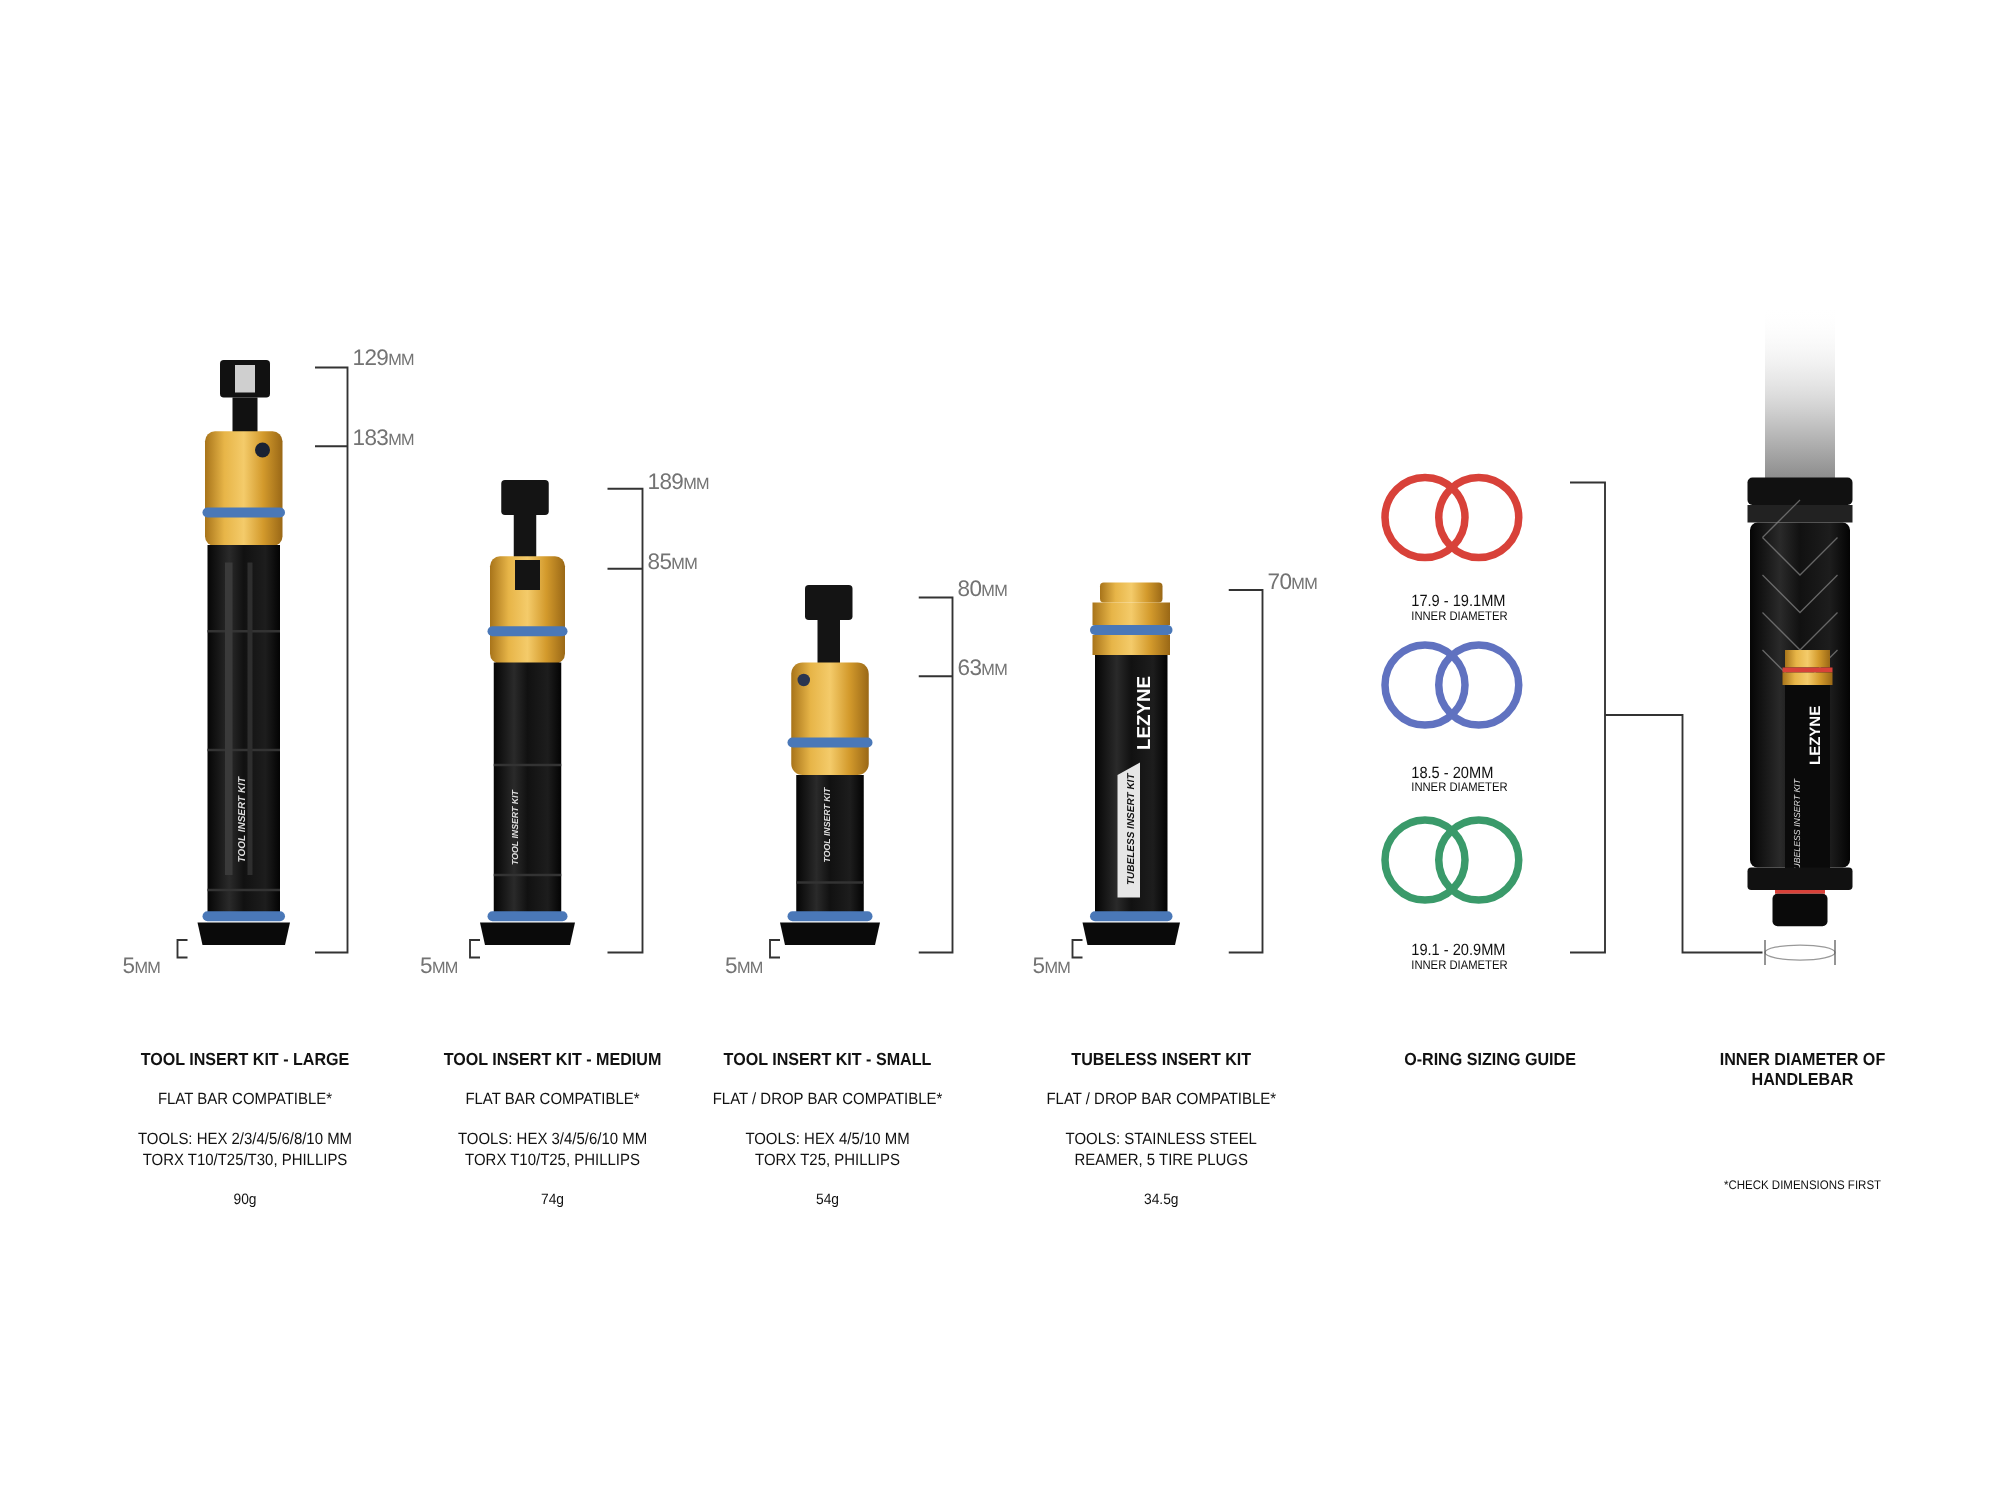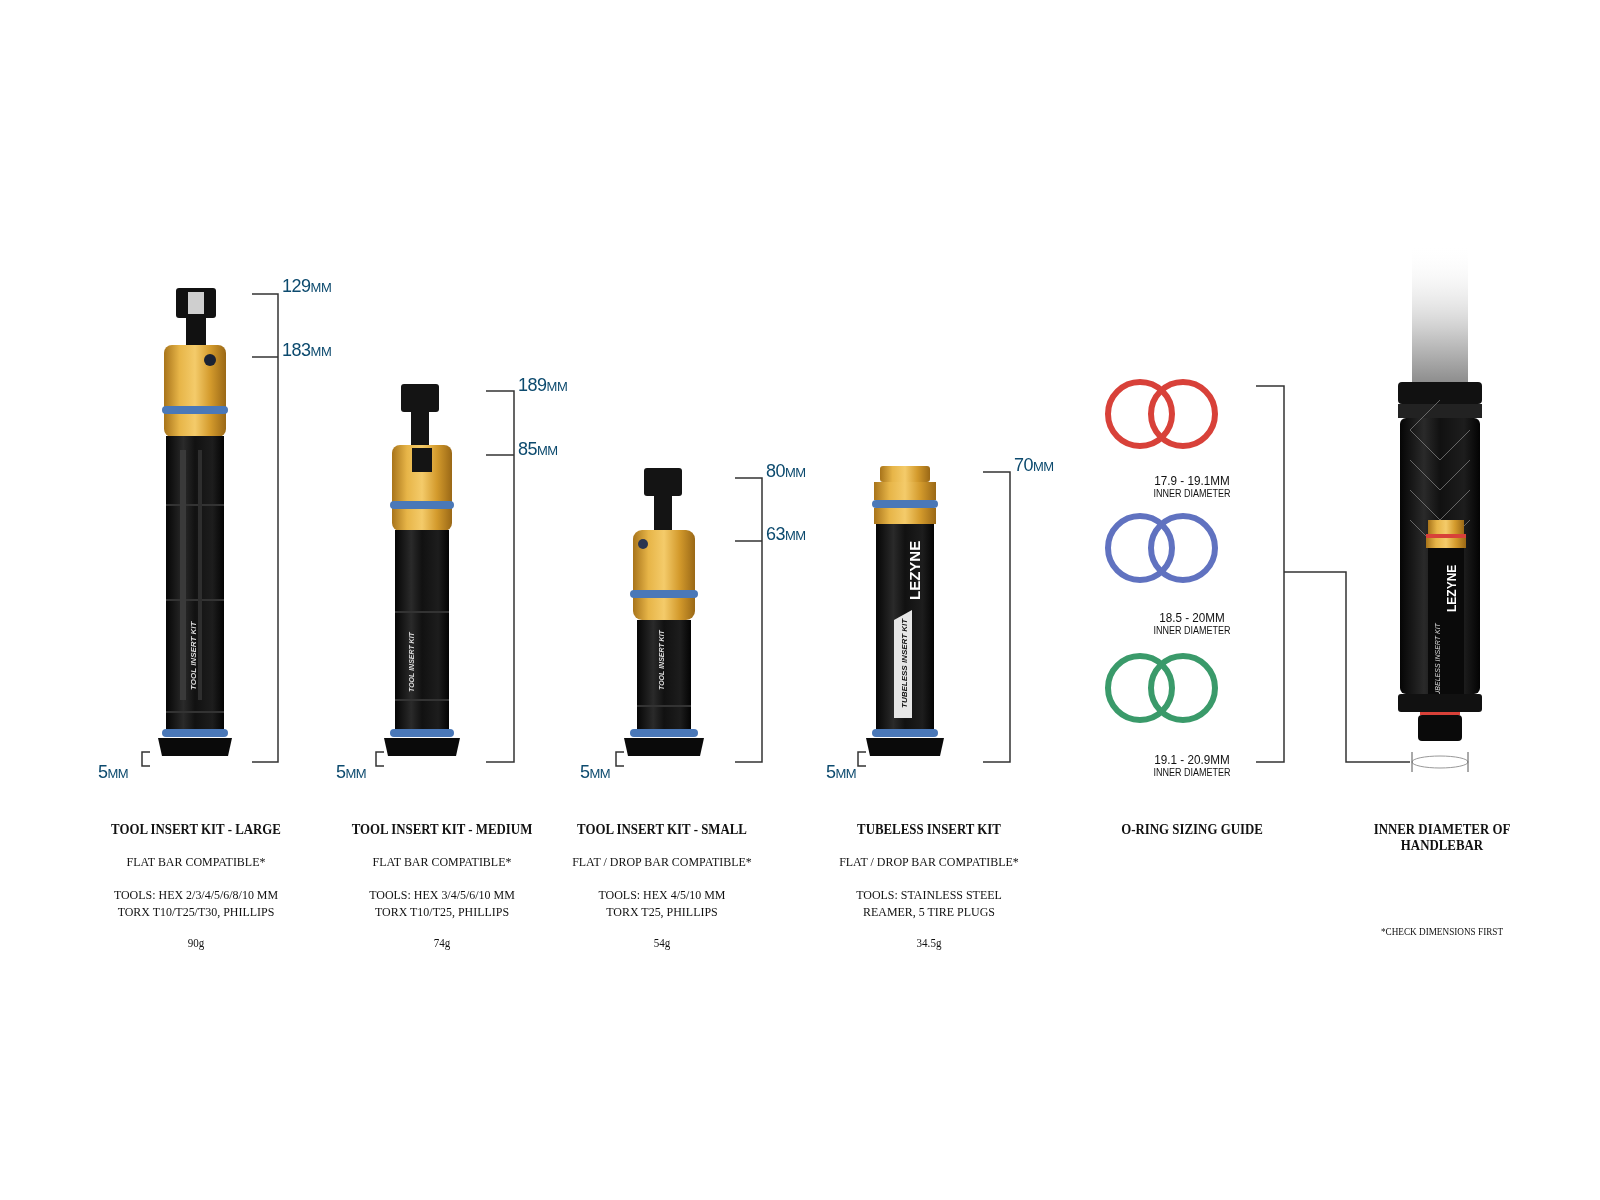--- a/index.html
+++ b/index.html
@@ -1,25 +1,25 @@
 <!DOCTYPE html>
 <html><head>
 <meta charset="utf-8">
 <style>
   html, body { margin:0; padding:0; background:#ffffff; }
   body { width:1600px; height:1200px; position:relative; overflow:hidden; font-family:"Liberation Sans", sans-serif; color:#111; }
   .abs { position:absolute; }
-  .dim { font-family:"Liberation Sans", sans-serif; font-size:18px; color:#0c4a6e; letter-spacing:-0.5px; white-space:nowrap; }
+  .dim { font-family:"Liberation Sans", sans-serif; font-size:18px; color:#737373; letter-spacing:-0.5px; white-space:nowrap; }
   .dim small { font-size:13px; }
-  .caption { position:absolute; text-align:center; font-family:Liberation Serif, serif; }
+  .caption { position:absolute; text-align:center; font-family:Liberation Sans, sans-serif;margin-top:17px; }
   .cap-title { font-weight:bold; font-size:14px; letter-spacing:0; transform:scaleX(0.92); }
   .cap-line { font-size:13px; margin-top:16px; transform:scaleX(0.92); }
   .cap-tools { font-size:13px; margin-top:16px; line-height:17px; transform:scaleX(0.92); }
   .cap-weight { font-size:12px; margin-top:16px; transform:scaleX(0.92); }
-  .ring-label { position:absolute; text-align:center; width:140px; }
+  .ring-label { position:absolute; text-align:left; width:140px; }
   .ring-label .v { font-size:13px; transform:scaleX(0.9); }
   .ring-label .s { font-size:10px; transform:scaleX(0.9); }
   .footnote { font-size:10px; transform:scaleX(0.92); }
 </style>
 </head>
 <body>
 
 <svg class="abs" style="left:0;top:0" width="1600" height="1200">
   <defs>
     <linearGradient id="gold" x1="0" x2="1" y1="0" y2="0">

